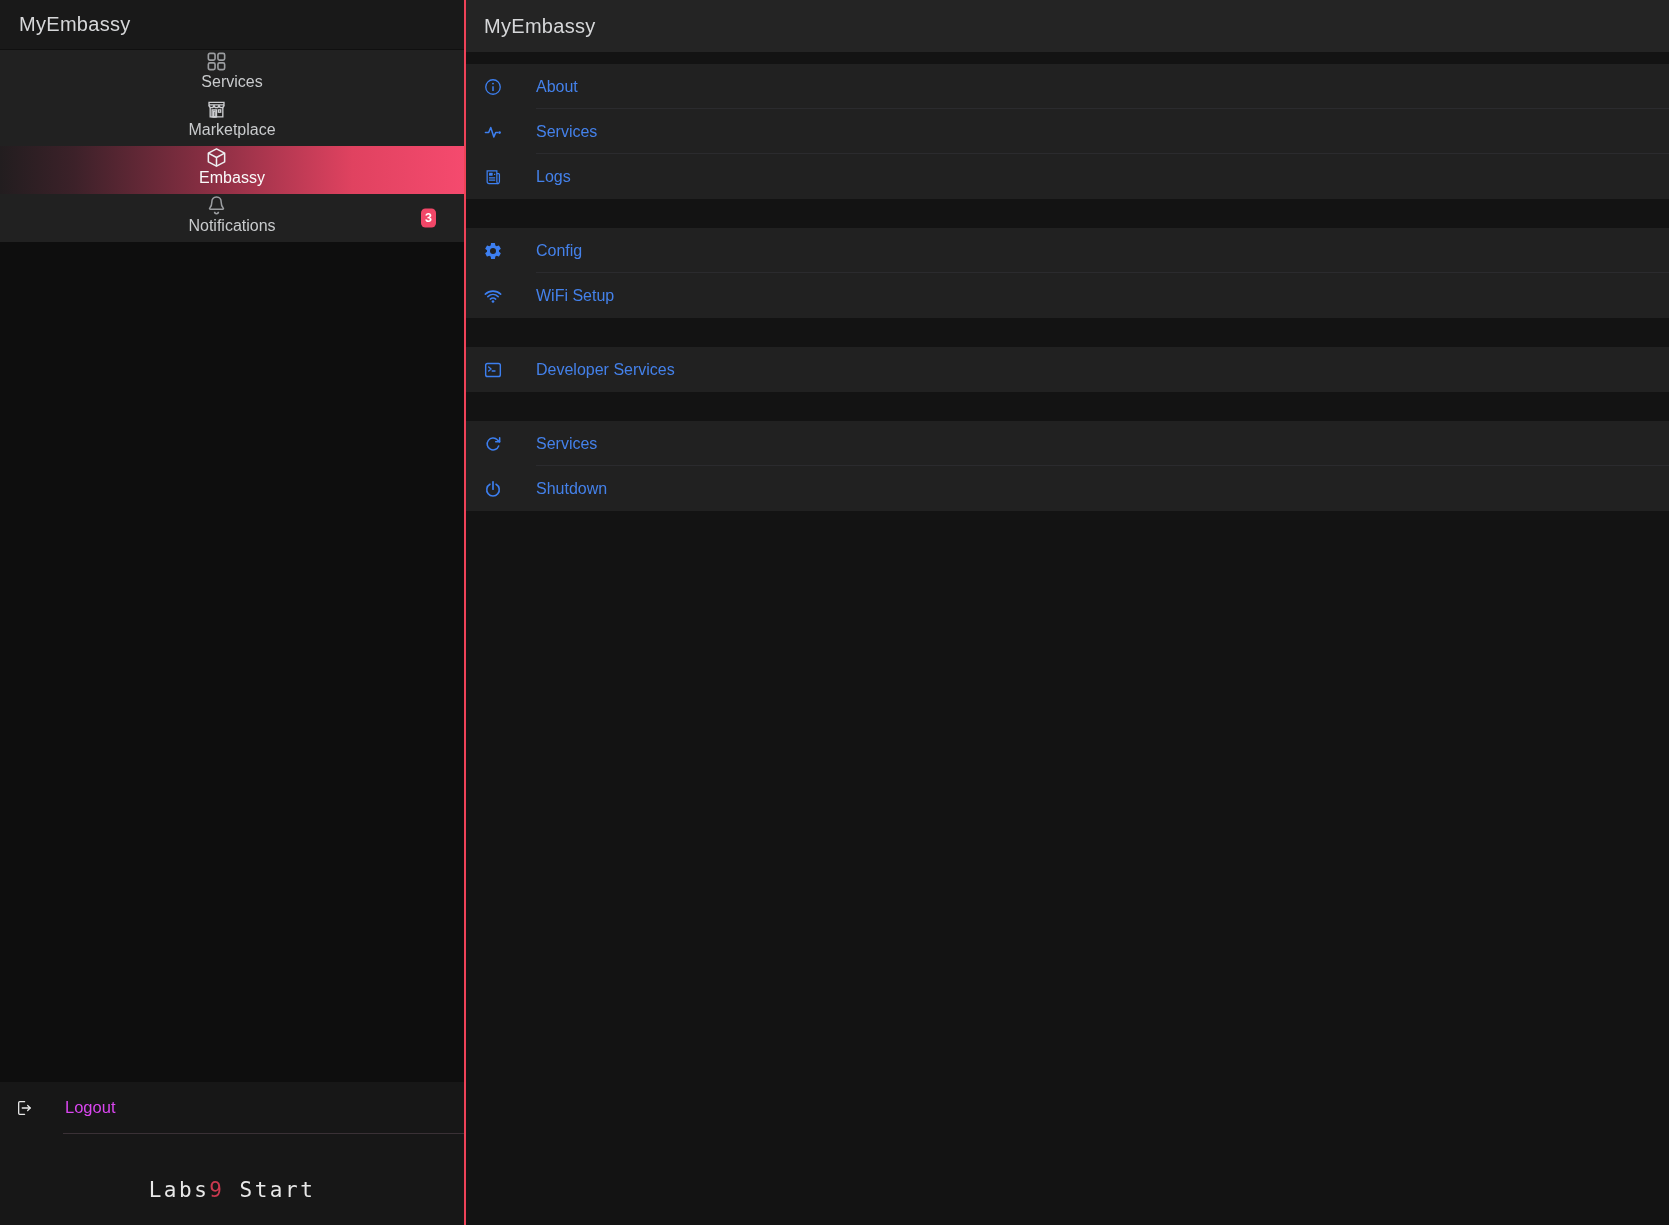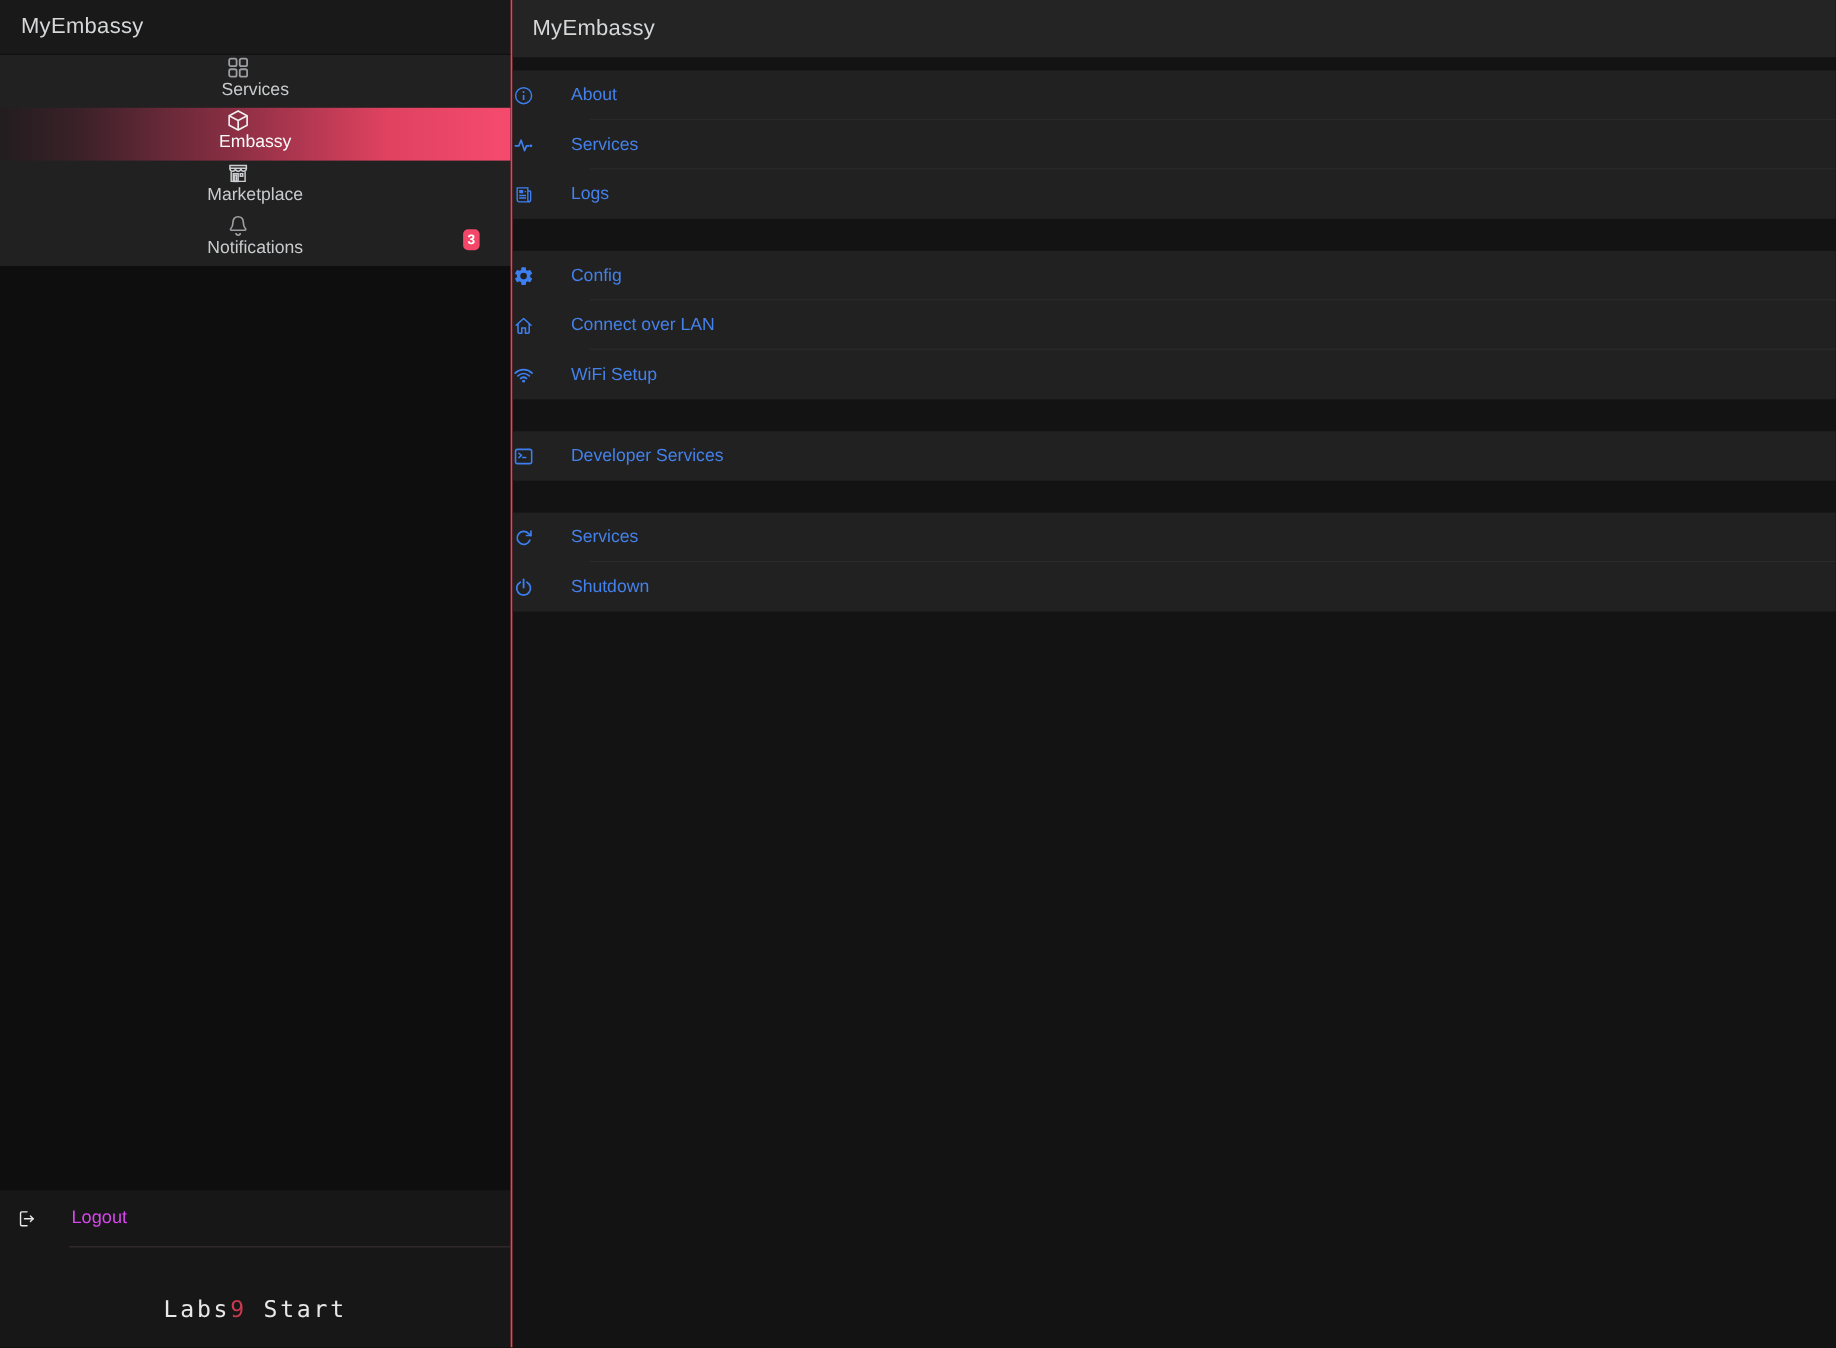--- a/index.html
+++ b/index.html
@@ -63,21 +63,21 @@
   .content { flex:1; height:100%; background:#131313; display:flex; flex-direction:column; overflow:hidden; }
   .ct-header {
     height:52px; min-height:52px; background:#242424;
     display:flex; align-items:center; padding-left:18px;
     font-size:20px; color:#d6d7d9; letter-spacing:.3px;
   }
   .list-area { padding-top:12px; }
   .group { background:#212121; margin-bottom:29px; }
   .row {
     height:45px; display:flex; align-items:center;
-    position:relative; cursor:pointer;
+    padding-left:17px; position:relative; cursor:pointer;
   }
   .row .icn { width:20px; height:20px; color:#3d7ff0; margin-right:33px; flex:none; display:flex; }
   .row .icn svg { width:20px; height:20px; }
   .row .lbl { color:#4481ea; font-size:16px; }
   .row:not(:last-child)::after {
     content:""; position:absolute; left:70px; right:0; bottom:0;
     height:1px; background:#2b2b2e;
   }
   svg { display:block; }
 </style>
@@ -91,46 +91,46 @@
     <div class="sb-item">
       <span class="icn">
         <svg viewBox="0 0 24 24" fill="none" stroke="currentColor" stroke-width="1.7">
           <rect x="3.5" y="3.5" width="7" height="7" rx="1.6"></rect>
           <rect x="13.5" y="3.5" width="7" height="7" rx="1.6"></rect>
           <rect x="3.5" y="13.5" width="7" height="7" rx="1.6"></rect>
           <rect x="13.5" y="13.5" width="7" height="7" rx="1.6"></rect>
         </svg>
       </span>
       <span>Services</span>
-    </div>
-
-    <div class="sb-item active">
-      <span class="icn">
-        <svg viewBox="0 0 24 24" fill="none" stroke="currentColor" stroke-width="1.6" stroke-linejoin="round">
-          <path d="M12 3 20.5 7.5 V16.5 L12 21 3.5 16.5 V7.5 Z"></path>
-          <path d="M3.5 7.5 12 12 20.5 7.5 M12 12 V21"></path>
-        </svg>
-      </span>
-      <span>Embassy</span>
     </div>
 
     <div class="sb-item">
       <span class="icn icn-bright">
         <svg viewBox="0 0 24 24" fill="none" stroke="currentColor" stroke-width="1.4">
           <path d="M4.2 4.6 h15.6 v2.6 h-15.6 z"></path>
           <path d="M4.2 7.2 a2.6 2.9 0 0 0 5.2 0 M9.4 7.2 a2.6 2.9 0 0 0 5.2 0 M14.6 7.2 a2.6 2.9 0 0 0 5.2 0"></path>
           <path d="M5.4 10.4 V19.7 H18.6 V10.4"></path>
           <rect x="7.4" y="12.4" width="4.6" height="7.3"></rect>
           <rect x="8.8" y="13.8" width="1.8" height="5.9"></rect>
           <rect x="14" y="12.4" width="2.4" height="2.4"></rect>
         </svg>
       </span>
       <span>Marketplace</span>
     </div>
 
+    <div class="sb-item active">
+      <span class="icn">
+        <svg viewBox="0 0 24 24" fill="none" stroke="currentColor" stroke-width="1.6" stroke-linejoin="round">
+          <path d="M12 3 20.5 7.5 V16.5 L12 21 3.5 16.5 V7.5 Z"></path>
+          <path d="M3.5 7.5 12 12 20.5 7.5 M12 12 V21"></path>
+        </svg>
+      </span>
+      <span>Embassy</span>
+    </div>
+
     <div class="sb-item">
       <span class="icn">
         <svg viewBox="0 0 24 24" fill="none" stroke="currentColor" stroke-width="1.6">
           <path d="M12 3.2c-3.3 0-4.9 2.3-4.9 5.3 0 3.4-1 4.9-2.1 6.1-.5.5-.2 1.4.6 1.4h12.8c.8 0 1.1-.9.6-1.4-1.1-1.2-2.1-2.7-2.1-6.1 0-3-1.6-5.3-4.9-5.3z"></path>
           <path d="M10 18.6a2 2 0 0 0 4 0"></path>
         </svg>
       </span>
       <span>Notifications</span>
       <span class="nbadge">3</span>
     </div>
@@ -197,29 +197,20 @@
       <div class="row">
         <span class="icn">
           <svg viewBox="0 0 24 24" fill="currentColor" stroke="none">
             <path d="M19.14 12.94c.04-.3.06-.61.06-.94 0-.32-.02-.64-.07-.94l2.03-1.58a.49.49 0 0 0 .12-.61l-1.92-3.32a.49.49 0 0 0-.59-.22l-2.39.96c-.5-.38-1.03-.7-1.62-.94l-.36-2.54a.48.48 0 0 0-.48-.41h-3.84c-.24 0-.43.17-.47.41l-.36 2.54c-.59.24-1.13.57-1.62.94l-2.39-.96a.49.49 0 0 0-.59.22L2.74 8.87c-.12.21-.08.47.12.61l2.03 1.58c-.05.3-.09.63-.09.94s.02.64.07.94l-2.03 1.58a.49.49 0 0 0-.12.61l1.92 3.32c.12.22.37.29.59.22l2.39-.96c.5.38 1.03.7 1.62.94l.36 2.54c.05.24.24.41.48.41h3.84c.24 0 .44-.17.47-.41l.36-2.54c.59-.24 1.13-.56 1.62-.94l2.39.96c.22.08.47 0 .59-.22l1.92-3.32c.12-.22.07-.47-.12-.61l-2.01-1.58zM12 15.6A3.6 3.6 0 1 1 12 8.4a3.6 3.6 0 0 1 0 7.2z"></path>
           </svg>
         </span>
         <span class="lbl">Config</span>
       </div>
       <div class="row">
         <span class="icn">
-          <svg viewBox="0 0 24 24" fill="none" stroke="currentColor" stroke-width="1.7" stroke-linecap="round" stroke-linejoin="round">
-            <path d="M3.9 11.6 12 4.3l8.1 7.3"></path>
-            <path d="M5.9 10v9a1.3 1.3 0 0 0 1.3 1.3H10v-5.6h4v5.6h2.8A1.3 1.3 0 0 0 18.1 19v-9"></path>
-          </svg>
-        </span>
-        <span class="lbl">Connect over LAN</span>
-      </div>
-      <div class="row">
-        <span class="icn">
           <svg viewBox="0 0 24 24" fill="none" stroke="currentColor" stroke-width="1.9" stroke-linecap="round">
             <path d="M2.8 9.8C8 4.9 16 4.9 21.2 9.8"></path>
             <path d="M5.8 12.8c3.7-3.4 8.7-3.4 12.4 0"></path>
             <path d="M8.8 15.7c1.9-1.6 4.5-1.6 6.4 0"></path>
             <circle cx="12" cy="18.6" r="1.6" fill="currentColor" stroke="none"></circle>
           </svg>
         </span>
         <span class="lbl">WiFi Setup</span>
       </div>
     </div>

